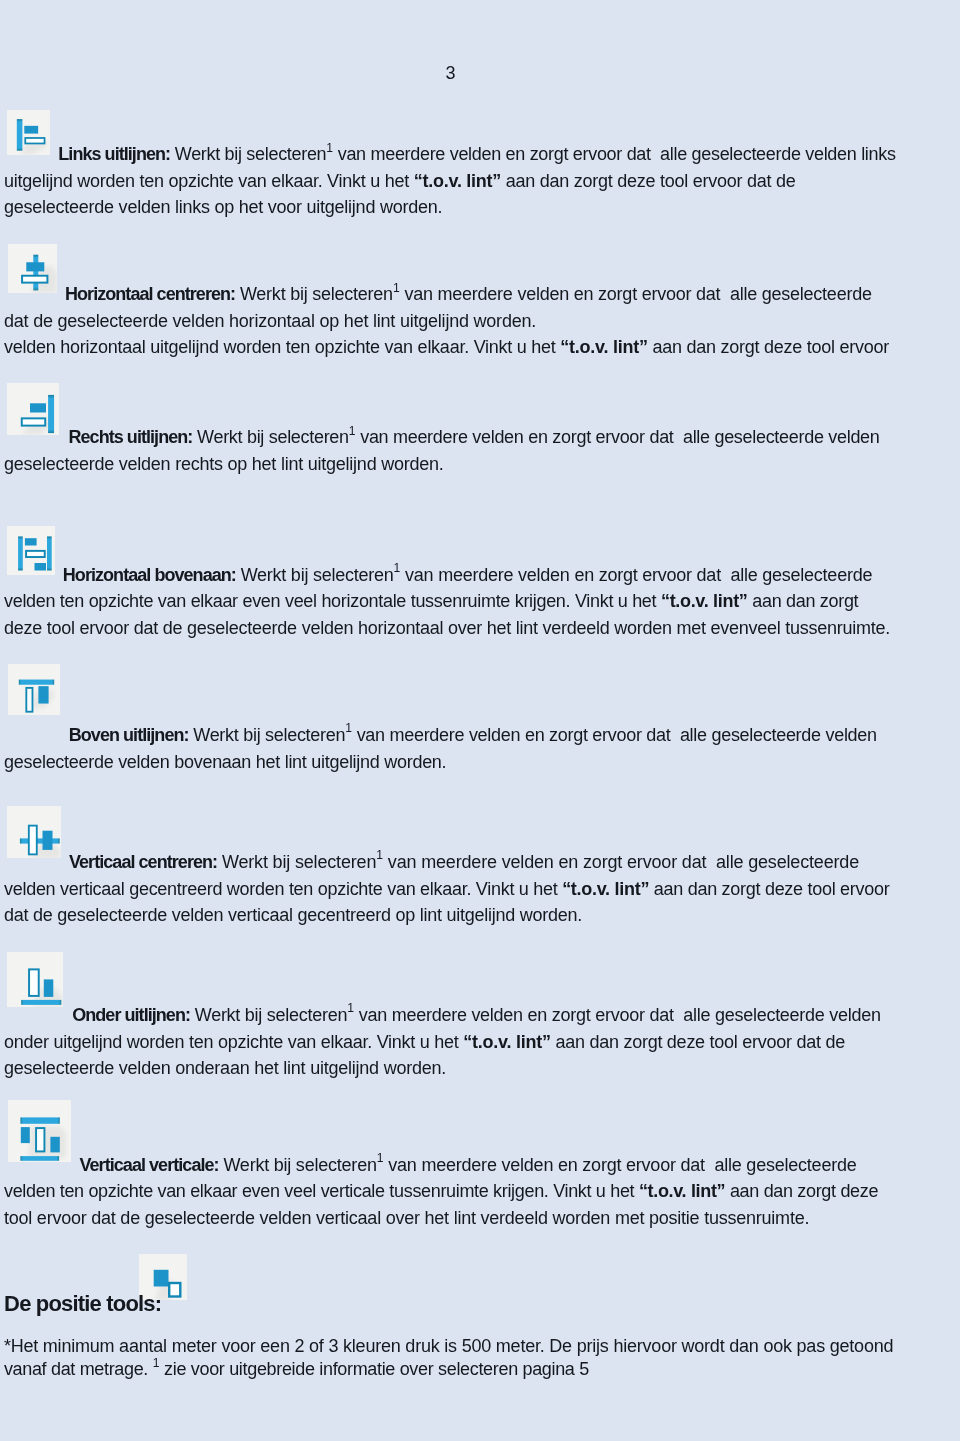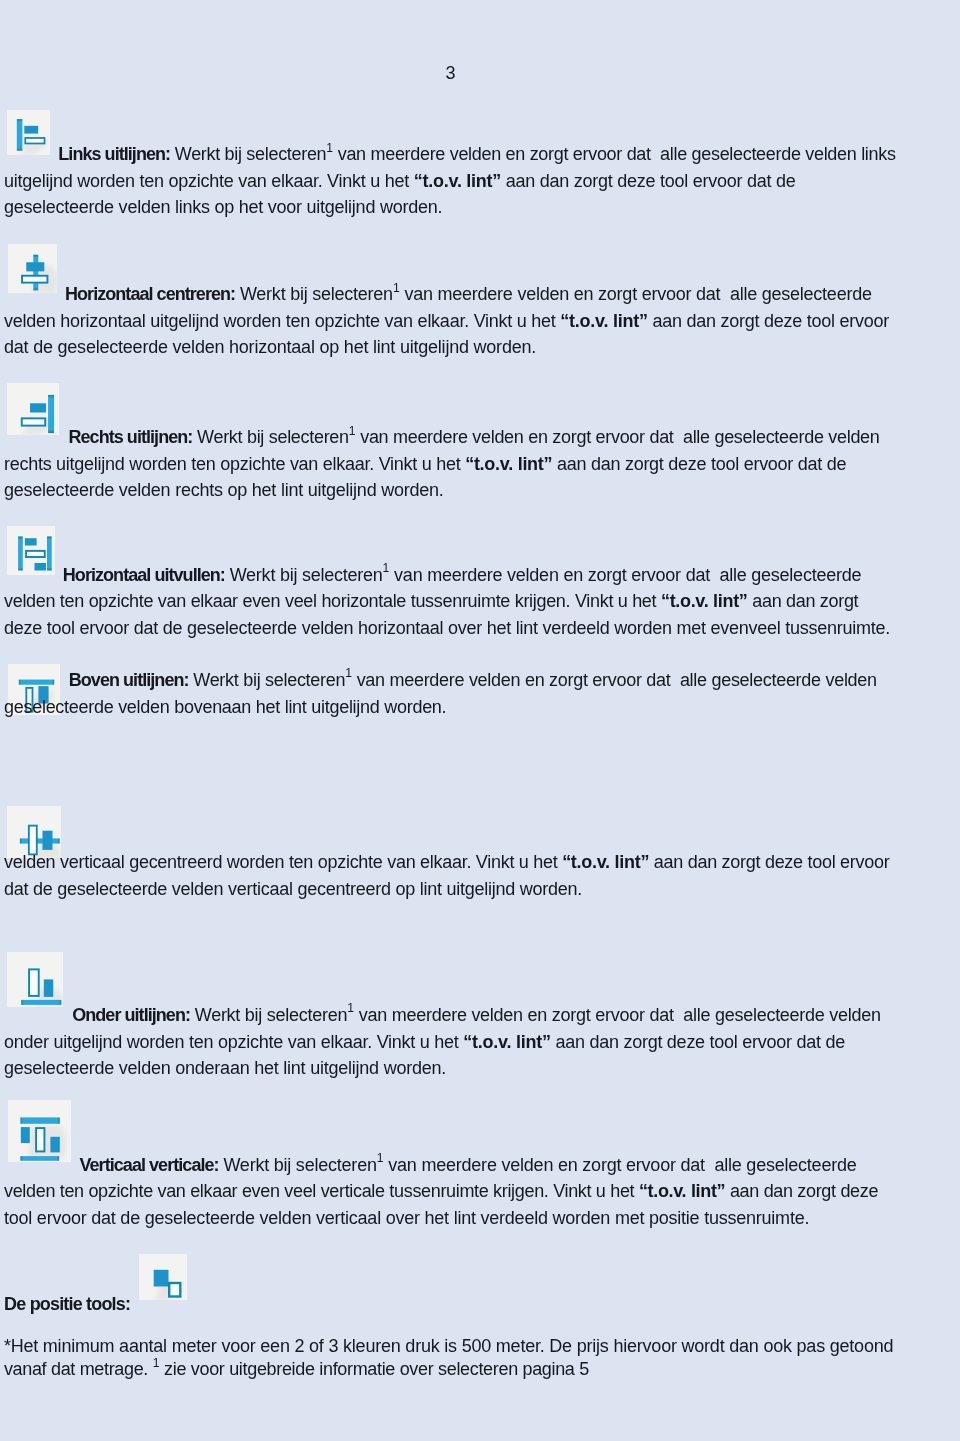--- a/index.html
+++ b/index.html
@@ -18,21 +18,21 @@
   .sec { position:absolute; left:0; top:0; width:960px; }
   .ibox { position:absolute; background:#f3f4f2; }
   .ibox .icn { display:block; }
   .txt { font-size:18px; line-height:26.5px; letter-spacing:-0.22px; }
   .sec .txt { position:absolute; left:4px; width:930px; }
   .ln { display:block; white-space:pre; }
   b { font-weight:bold; letter-spacing:inherit; }
   b.ttl { letter-spacing:-0.95px;text-align:center; }
   sup { font-size:12.1px; vertical-align:baseline; position:relative; top:-8.6px; line-height:0; letter-spacing:0; }
   .footer { position:absolute; left:0; top:0; width:960px; }
-  .fhead { position:absolute; left:4.1px; top:1290.5px; font-size:18px; line-height:26.5px;
+  .fhead { position:absolute; left:4.1px; top:1290.5px; font-size:22px; line-height:26.5px;
            letter-spacing:-0.82px; font-weight:bold; white-space:pre; }
   .note { position:absolute; left:3.9px; top:1334.8px; width:930px; line-height:23.6px; }
 </style>
 </head>
 <body>
 
 <svg width="0" height="0" style="position:absolute" aria-hidden="true">
     <defs>
       <linearGradient id="gbar" x1="0" y1="0" x2="0" y2="1">
         <stop offset="0" stop-color="#1a7f9f"></stop>
@@ -72,79 +72,79 @@
       <div class="ibox" style="left:7.7px;top:243.5px;width:49.4px;height:49.3px">
         <svg class="icn" viewBox="0 0 49.4 49.3" width="49.4" height="49.3">
           <polygon points="33.0,22.0 44.0,22.0 49.4,30.0 49.4,49.3 22.0,49.3" fill="#000" opacity="0.05" filter="url(#blur)"></polygon>
           <rect x="25.3" y="10.7" width="5" height="35.7" fill="url(#gbar)"></rect>
           <rect x="18.3" y="18.25" width="18" height="9.15" fill="#1c93c9"></rect>
           <rect x="14.075" y="31.725" width="25.35" height="6.9" fill="#fbffff" stroke="#1187b5" stroke-width="1.95"></rect>
         </svg>
       </div>
       <div class="txt" style="top:281.3px">
         <span class="ln" style="padding-left:61px;letter-spacing:-0.237px"><b class="ttl">Horizontaal centreren:</b><span> Werkt bij selecteren</span><sup>1</sup><span> van meerdere velden en zorgt ervoor dat  alle geselecteerde</span></span>
+        <span class="ln" style="letter-spacing:-0.219px"><span>dat de geselecteerde velden horizontaal op het lint uitgelijnd worden.</span></span>
         <span class="ln" style="letter-spacing:-0.253px"><span>velden horizontaal uitgelijnd worden ten opzichte van elkaar. Vinkt u het </span><b>“t.o.v. lint”</b><span> aan dan zorgt deze tool ervoor</span></span>
-        <span class="ln" style="letter-spacing:-0.219px"><span>dat de geselecteerde velden horizontaal op het lint uitgelijnd worden.</span></span>
       </div>
     </div>
 <div class="sec">
       <div class="ibox" style="left:7.3px;top:383.3px;width:51.7px;height:51.7px">
         <svg class="icn" viewBox="0 0 51.7 51.7" width="51.7" height="51.7">
           <polygon points="28.0,36.0 44.0,36.0 44.0,44.0 32.0,51.7 14.0,51.7" fill="#000" opacity="0.05" filter="url(#blur)"></polygon>
           <rect x="41.1" y="11.9" width="6" height="38.2" fill="url(#gbar)"></rect>
           <rect x="23" y="20.3" width="16" height="9.2" fill="#1c93c9"></rect>
           <rect x="14.775" y="35.375" width="23.45" height="7.25" fill="#fbffff" stroke="#1187b5" stroke-width="1.95"></rect>
         </svg>
       </div>
       <div class="txt" style="top:424.45px">
         <span class="ln" style="padding-left:64.5px;letter-spacing:-0.303px"><b class="ttl">Rechts uitlijnen:</b><span> Werkt bij selecteren</span><sup>1</sup><span> van meerdere velden en zorgt ervoor dat  alle geselecteerde velden</span></span>
-        <span class="ln" style="letter-spacing:-0.271px"><span>rechts uitgelijnd worden ten opzichte van elkaar. Vinkt u het </span><b>“t.o.v. lint”</b><span> aan dan zorgt deze tool ervoor dat de</span></span>
         <span class="ln" style="letter-spacing:-0.237px"><span>geselecteerde velden rechts op het lint uitgelijnd worden.</span></span>
       </div>
     </div>
 <div class="sec">
       <div class="ibox" style="left:7.1px;top:525.8px;width:48.3px;height:48.8px">
         <svg class="icn" viewBox="0 0 48.3 48.8" width="48.3" height="48.8">
           <rect x="11.1" y="10.4" width="4.7" height="34.1" fill="url(#gbar)"></rect>
           <rect x="40" y="10.4" width="4.7" height="34.1" fill="url(#gbar)"></rect>
           <rect x="17.9" y="12.2" width="11.7" height="7.3" fill="#1c93c9"></rect>
           <rect x="19.075" y="24.875" width="18.65" height="6.15" fill="#fbffff" stroke="#1187b5" stroke-width="1.95"></rect>
           <rect x="27.5" y="37" width="11.5" height="7.5" fill="#1c93c9"></rect>
         </svg>
       </div>
       <div class="txt" style="top:561.95px">
-        <span class="ln" style="padding-left:58.8px;letter-spacing:-0.24px"><b class="ttl">Horizontaal uitvullen:</b><span> Werkt bij selecteren</span><sup>1</sup><span> van meerdere velden en zorgt ervoor dat  alle geselecteerde</span></span>
+        <span class="ln" style="padding-left:58.8px;letter-spacing:-0.24px"><b class="ttl">Horizontaal bovenaan:</b><span> Werkt bij selecteren</span><sup>1</sup><span> van meerdere velden en zorgt ervoor dat  alle geselecteerde</span></span>
         <span class="ln" style="letter-spacing:-0.312px"><span>velden ten opzichte van elkaar even veel horizontale tussenruimte krijgen. Vinkt u het </span><b>“t.o.v. lint”</b><span> aan dan zorgt</span></span>
         <span class="ln" style="letter-spacing:-0.252px"><span>deze tool ervoor dat de geselecteerde velden horizontaal over het lint verdeeld worden met evenveel tussenruimte.</span></span>
       </div>
     </div>
 <div class="sec">
       <div class="ibox" style="left:7.5px;top:663.75px;width:52.1px;height:50.85px">
         <svg class="icn" viewBox="0 0 52.1 50.85" width="52.1" height="50.85">
           <polygon points="30.0,26.0 46.0,26.0 46.0,34.0 36.0,44.0 21.0,44.0" fill="#000" opacity="0.05" filter="url(#blur)"></polygon>
           <rect x="10.8" y="15.55" width="35.4" height="5.2" fill="url(#gbarh)"></rect>
           <rect x="18.325" y="23.875" width="6.15" height="23.85" fill="#fbffff" stroke="#1187b5" stroke-width="1.85"></rect>
           <rect x="30.4" y="22.15" width="10.2" height="17.4" fill="#1c93c9"></rect>
         </svg>
       </div>
-      <div class="txt" style="top:667px">
+      <div class="txt" style="top:722px">
         <span class="ln" style="padding-left:64.75px;letter-spacing:-0.291px"><b class="ttl">Boven uitlijnen:</b><span> Werkt bij selecteren</span><sup>1</sup><span> van meerdere velden en zorgt ervoor dat  alle geselecteerde velden</span></span>
         <span class="ln" style="letter-spacing:-0.281px"><span>geselecteerde velden bovenaan het lint uitgelijnd worden.</span></span>
       </div>
     </div>
 <div class="sec">
       <div class="ibox" style="left:7.3px;top:805.8px;width:54px;height:52.5px">
         <svg class="icn" viewBox="0 0 54 52.5" width="54" height="52.5">
           <polygon points="31.0,38.0 47.0,38.0 54.0,44.0 54.0,52.5 24.0,52.5" fill="#000" opacity="0.05" filter="url(#blur)"></polygon>
           <rect x="12.9" y="32.4" width="39.8" height="5.2" fill="url(#gbarh)"></rect>
           <rect x="21.825" y="19.625" width="7.95" height="28.75" fill="#fbffff" stroke="#1187b5" stroke-width="1.85"></rect>
           <rect x="35.5" y="24.7" width="10" height="19.2" fill="#1c93c9"></rect>
         </svg>
       </div>
       <div class="txt" style="top:849px">
+        <span class="ln" style="padding-left:65px;letter-spacing:-0.171px"><b class="ttl">Verticaal centreren:</b><span> Werkt bij selecteren</span><sup>1</sup><span> van meerdere velden en zorgt ervoor dat  alle geselecteerde</span></span>
         <span class="ln" style="letter-spacing:-0.286px"><span>velden verticaal gecentreerd worden ten opzichte van elkaar. Vinkt u het </span><b>“t.o.v. lint”</b><span> aan dan zorgt deze tool ervoor</span></span>
         <span class="ln" style="letter-spacing:-0.254px"><span>dat de geselecteerde velden verticaal gecentreerd op lint uitgelijnd worden.</span></span>
       </div>
     </div>
 <div class="sec">
       <div class="ibox" style="left:7.3px;top:952.1px;width:56px;height:54.6px">
         <svg class="icn" viewBox="0 0 56 54.6" width="56" height="54.6">
           <polygon points="33.0,36.0 47.0,36.0 56.0,44.0 56.0,54.6 25.0,54.6" fill="#000" opacity="0.05" filter="url(#blur)"></polygon>
           <rect x="14.2" y="47.9" width="40.1" height="5" fill="url(#gbarh)"></rect>
           <rect x="22.075" y="17.375" width="9.65" height="26.55" fill="#fbffff" stroke="#1187b5" stroke-width="1.95"></rect>

